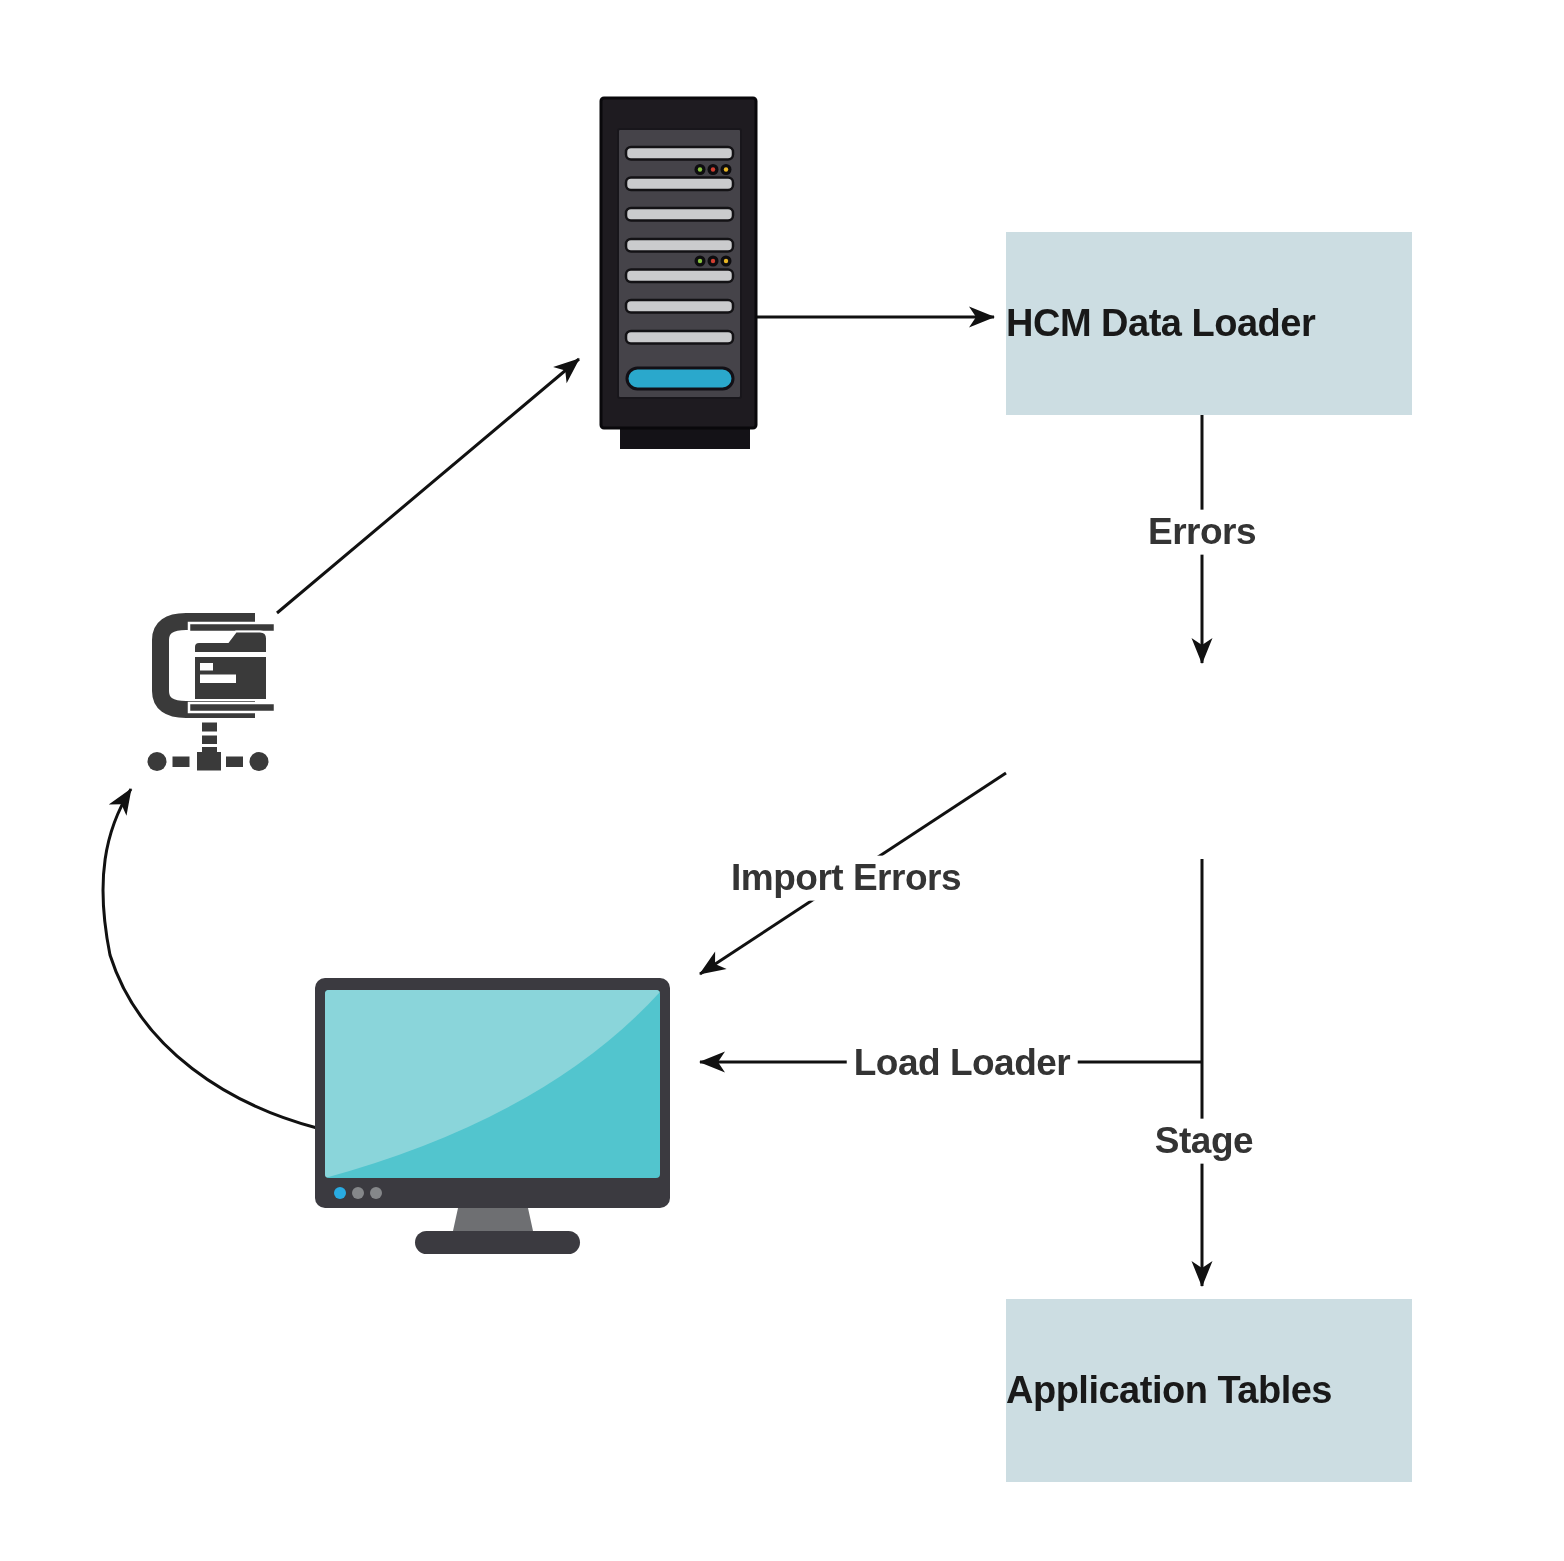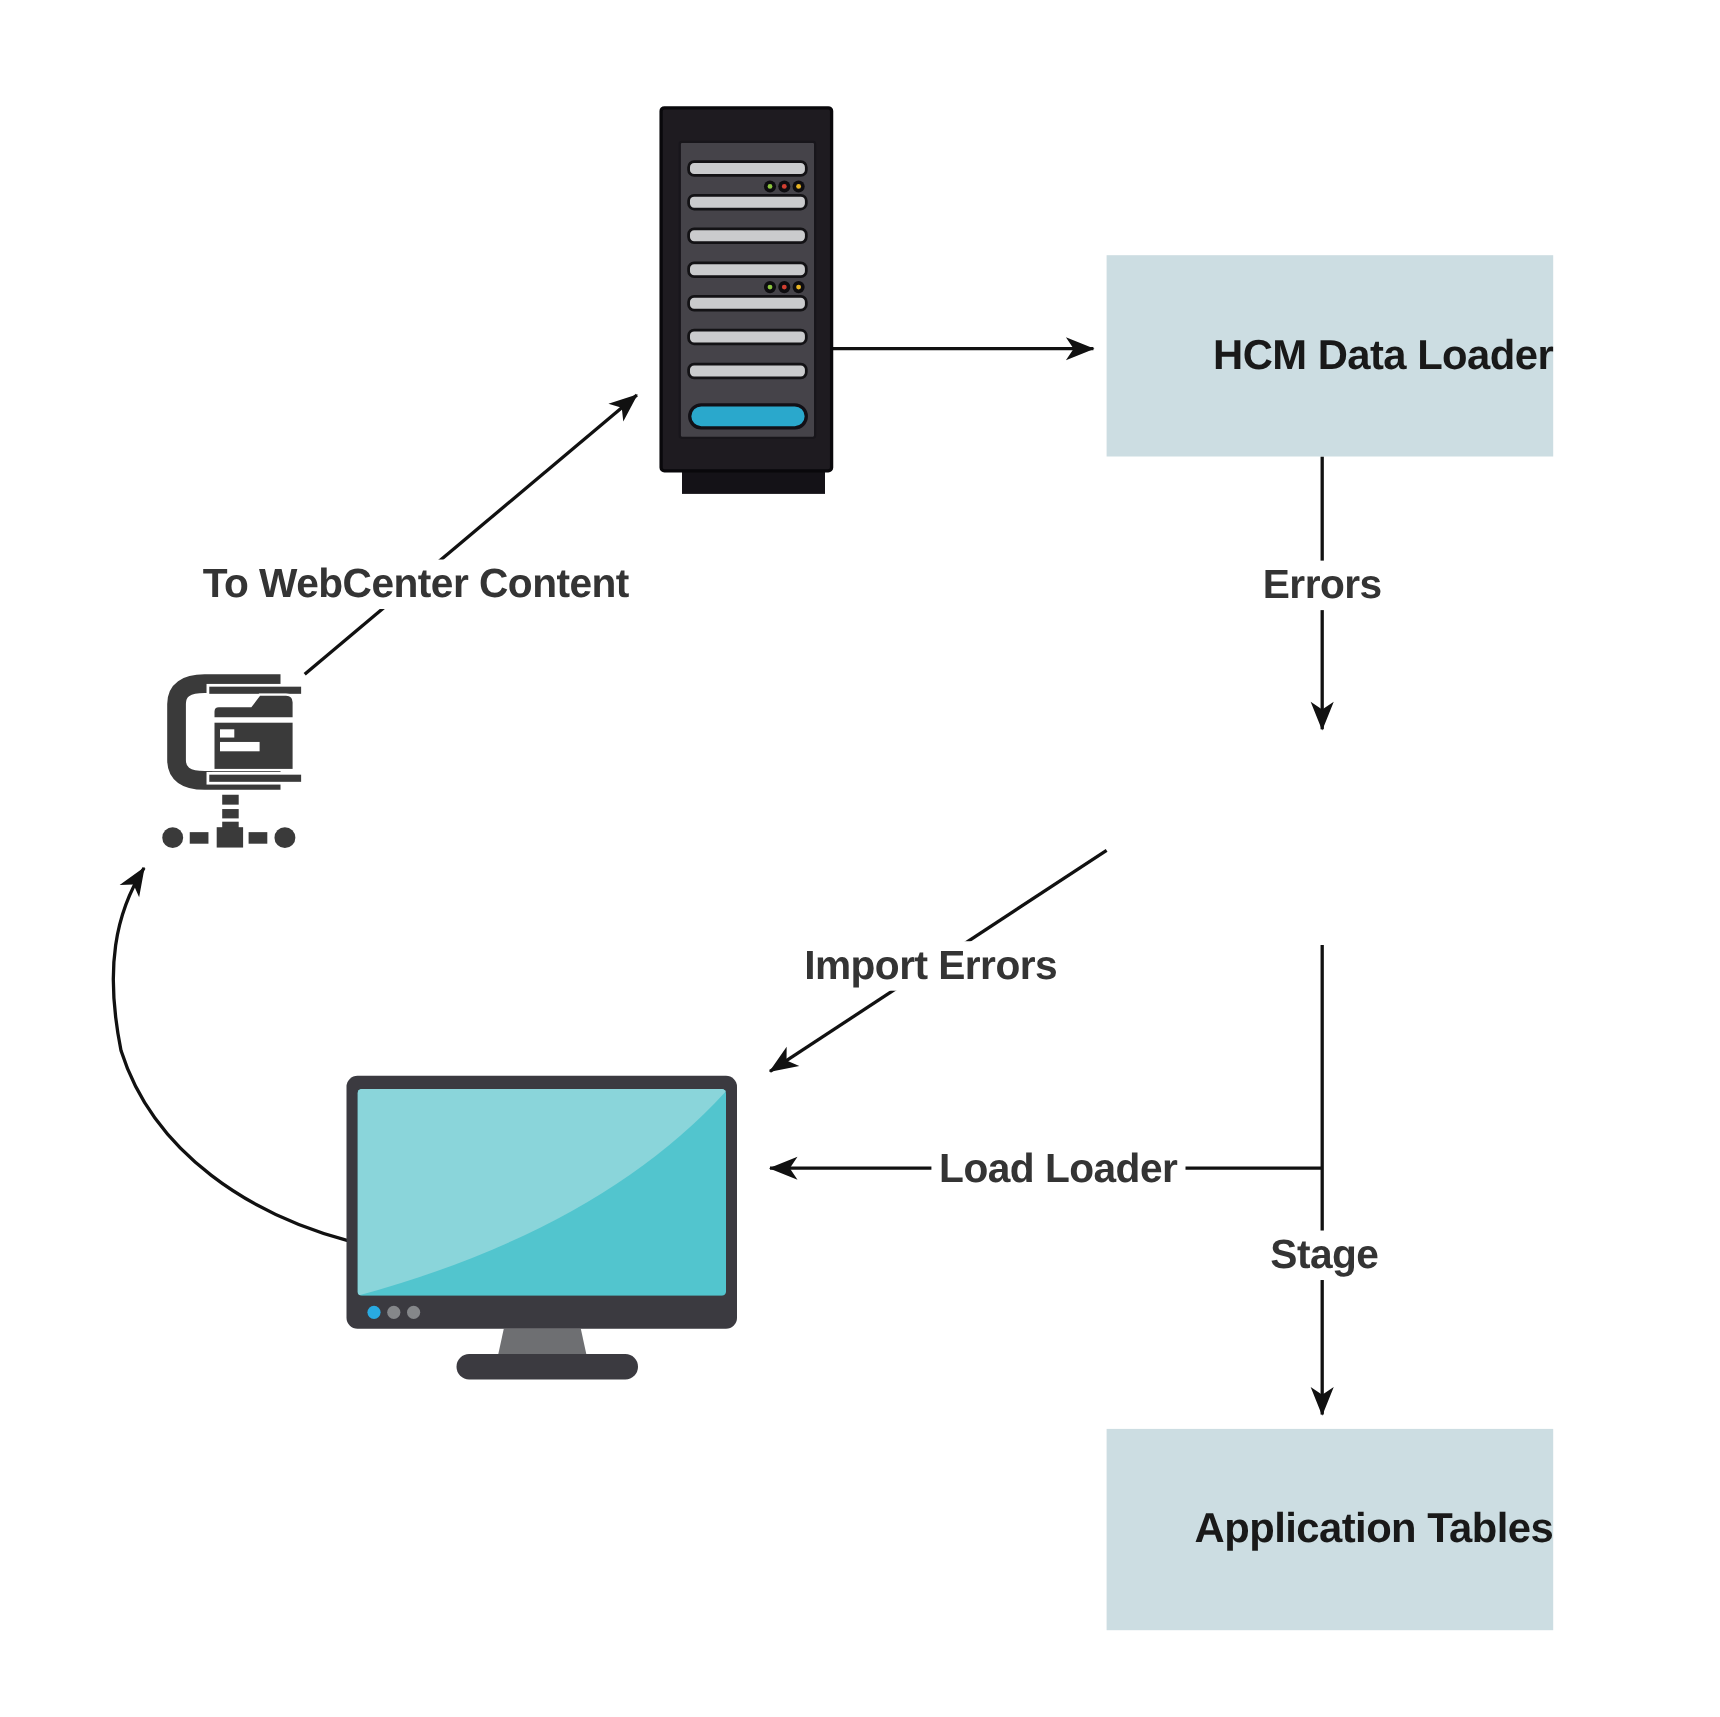--- a/index.html
+++ b/index.html
@@ -19,21 +19,21 @@
     position: absolute;
     left: 0; top: 0;
   }
   .node {
     position: absolute;
     width: 406px;
     height: 183px;
     background: #ccdde2;
     display: flex;
     align-items: center;
-    justify-content: flex-end;
+    justify-content: flex-start;
     font-size: 38px;
     font-weight: 700;
     letter-spacing: -0.5px;
     color: #191919;
     text-align: center;
   }
   #node-hcm { left: 1006px; top: 232px; }
   #node-stage { left: 1006px; top: 677px; }
   #node-app { left: 1006px; top: 1299px; }
   .edge-label {
@@ -143,19 +143,18 @@
     </g>
   </svg>
 
   <div class="node" id="node-hcm">
     <span>HCM Data Loader</span>
   </div>
   <div class="node" id="node-app">
     <span>Application Tables</span>
   </div>
 
-  <div class="edge-label" id="label-webcenter">To WebCenter Content</div>
   <div class="edge-label" id="label-import">Errors</div>
   <div class="edge-label" id="label-import-errors">Import Errors</div>
   <div class="edge-label" id="label-load-errors">Load Loader</div>
   <div class="edge-label" id="label-load">Stage</div>
 
 </div>
 
 </body></html>

